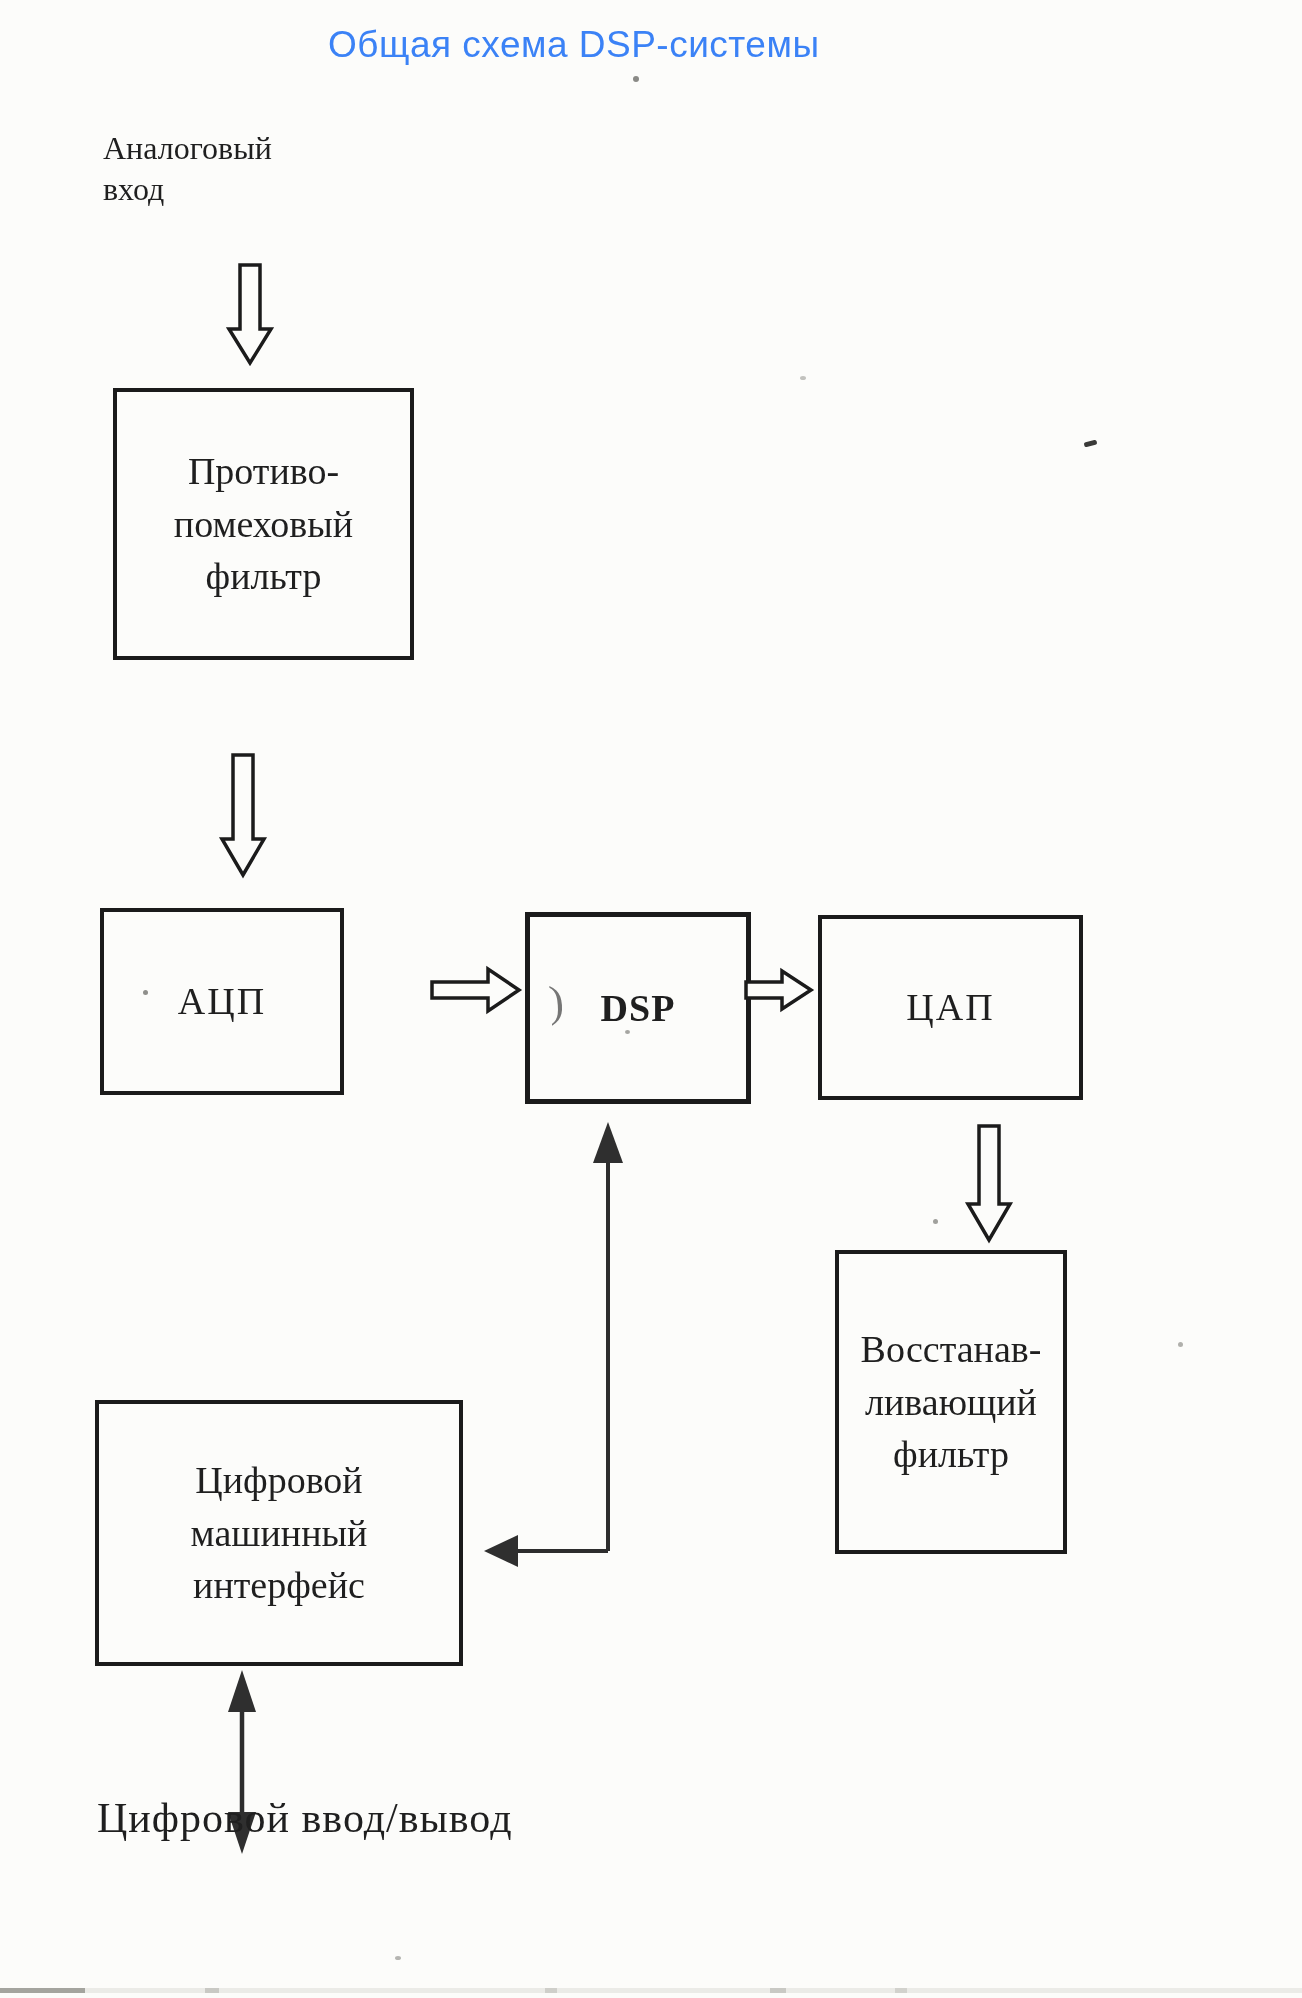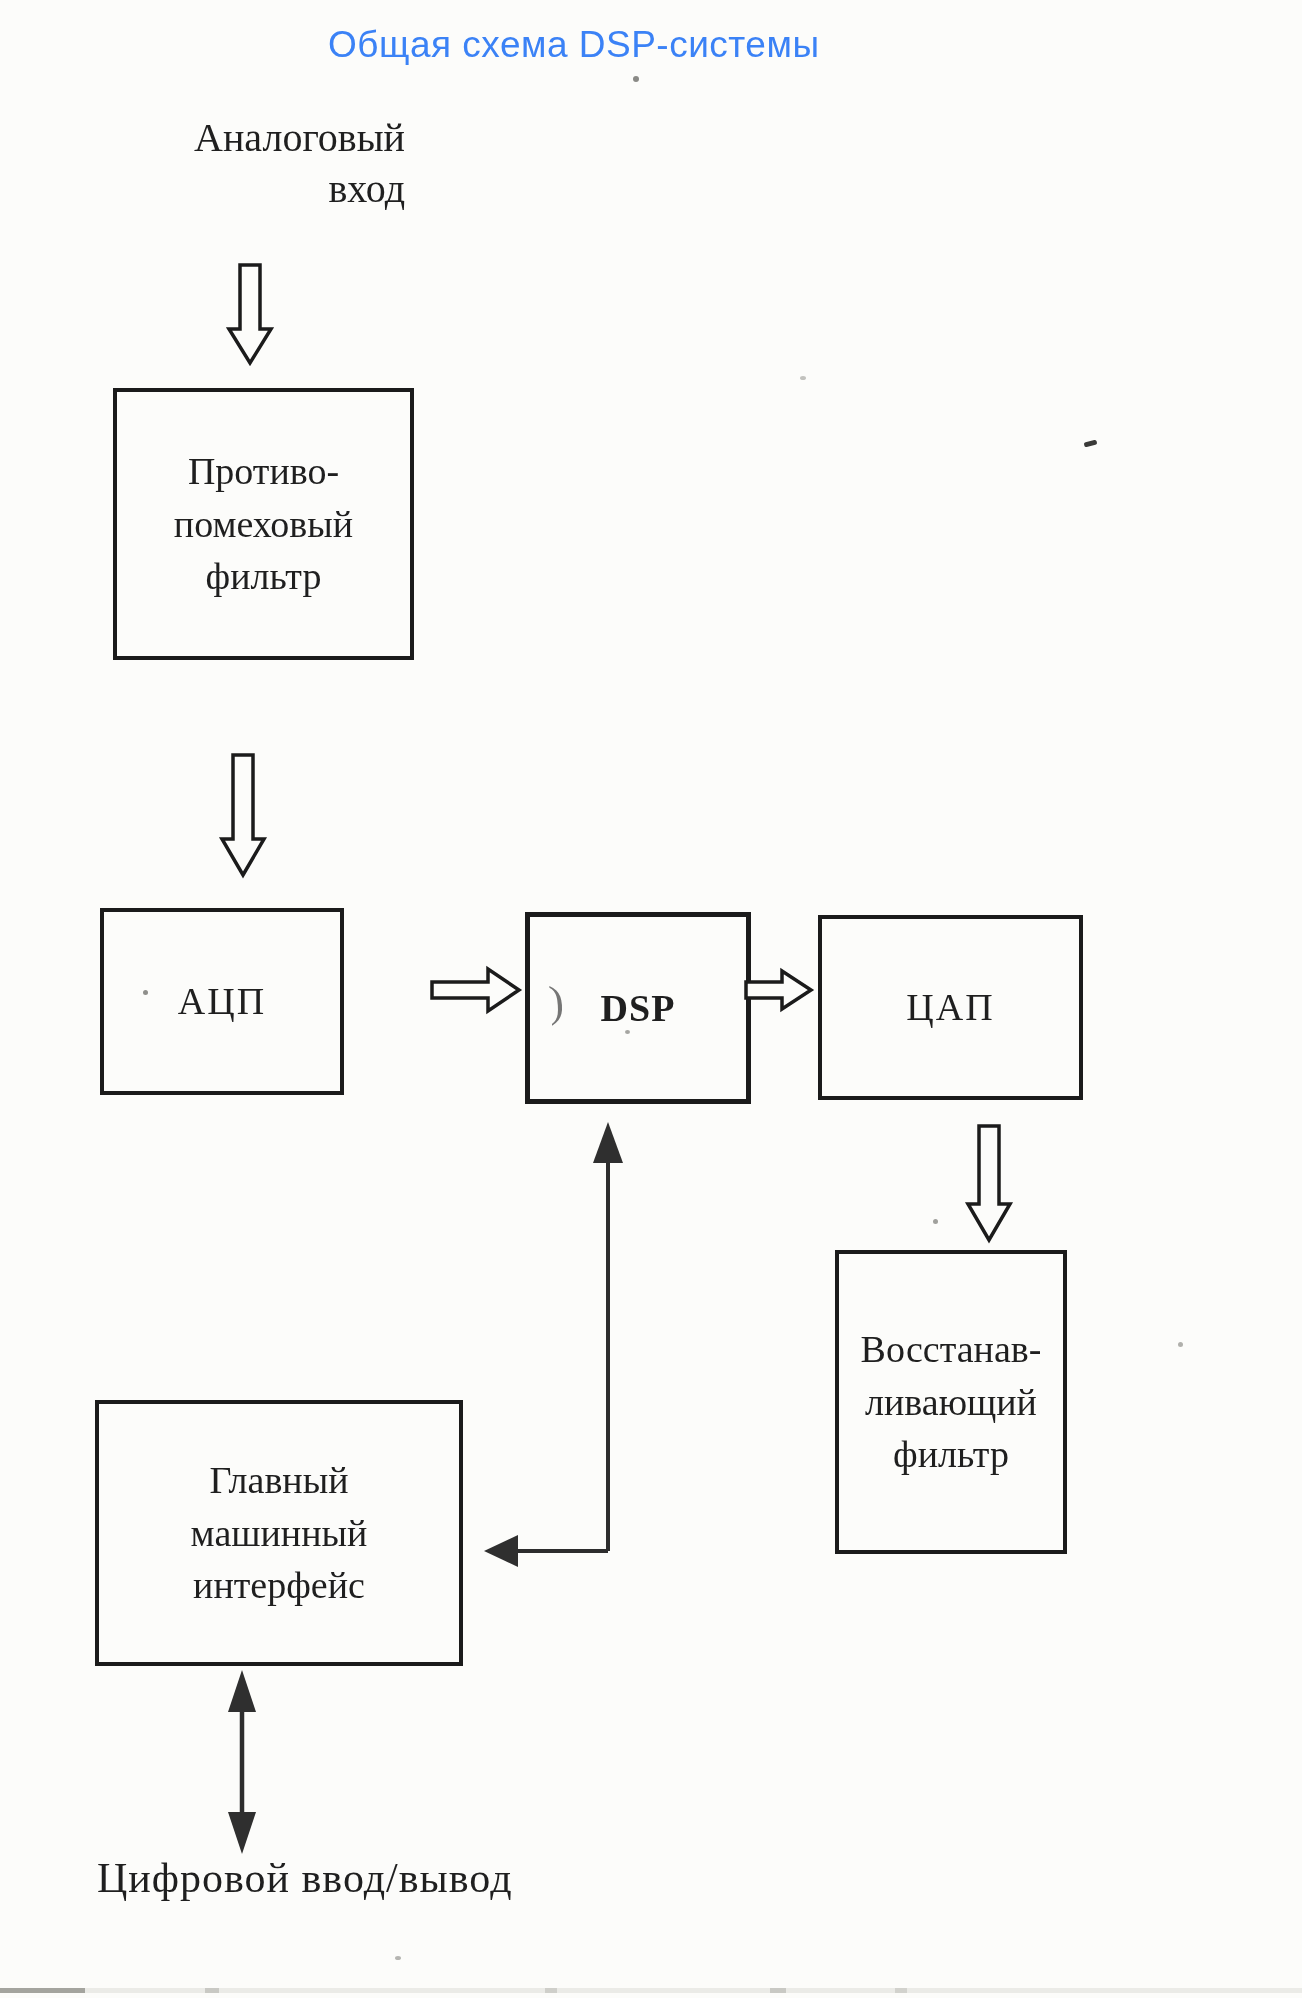--- a/index.html
+++ b/index.html
@@ -17,24 +17,25 @@
 
   .title {
     font-family: "Liberation Sans", "DejaVu Sans", sans-serif;
     font-size: 37px;
     color: #3b82f6;
     white-space: nowrap;
     letter-spacing: 0.5px;
   }
 
   .free-label {
-    font-size: 40px;
+    font-size: 32px;
     line-height: 1.28;
-    text-align: right;
+    text-align: left;
     white-space: nowrap;
+    margin-top: 16px;
   }
 
   .box {
     border: 4px solid #1b1b1b;
     box-sizing: border-box;
     display: flex;
     flex-direction: column;
     align-items: center;
     justify-content: center;
     text-align: center;
@@ -115,39 +116,39 @@
     <polygon class="outline-arrow" points="13,2 33,2 33,80 44,80 23,116 2,80 13,80"></polygon>
   </svg>
 
   <div class="abs box" style="left:835px; top:1250px; width:232px; height:304px;">
     <div class="line">Восстанав-</div>
     <div class="line">ливающий</div>
     <div class="line">фильтр</div>
   </div>
 
   <div class="abs box" style="left:95px; top:1400px; width:368px; height:266px;">
-    <div class="line">Главный</div>
+    <div class="line">Цифровой</div>
     <div class="line">машинный</div>
     <div class="line">интерфейс</div>
   </div>
 
   <svg class="abs conn" style="left:478px; top:1116px;" width="150" height="450" viewBox="0 0 150 450">
     <line class="solid-line" x1="130" y1="44" x2="130" y2="435" stroke-width="4"></line>
     <line class="solid-line" x1="130" y1="435" x2="40" y2="435" stroke-width="4"></line>
     <polygon class="solid-head" points="130,6 145,47 115,47"></polygon>
     <polygon class="solid-head" points="6,435 40,419 40,451"></polygon>
   </svg>
 
   <svg class="abs conn" style="left:220px; top:1666px;" width="44" height="192" viewBox="0 0 44 192">
     <line class="solid-line" x1="22" y1="40" x2="22" y2="152" stroke-width="4.5"></line>
     <polygon class="solid-head" points="22,4 36,46 8,46"></polygon>
     <polygon class="solid-head" points="22,188 36,146 8,146"></polygon>
   </svg>
 
-  <div class="abs bottom-caption" style="left:97px; top:1854px;">Цифровой ввод/вывод</div>
+  <div class="abs bottom-caption" style="left:97px; top:1794px;">Цифровой ввод/вывод</div>
 
   <div class="speck" style="left:633px; top:76px; width:6px; height:6px; background:#8a8a86;"></div>
   <div class="dash-speck" style="left:1084px; top:441px; width:13px; height:5px; background:#3a3a38; transform:rotate(-14deg);"></div>
   <div class="speck" style="left:800px; top:376px; width:6px; height:4px; background:#c2c2be;"></div>
   <div class="speck" style="left:143px; top:990px; width:5px; height:5px; background:#8f8f8b;"></div>
   <div class="speck" style="left:625px; top:1030px; width:5px; height:4px; background:#a5a5a1;"></div>
   <div class="speck" style="left:933px; top:1219px; width:5px; height:5px; background:#a0a09c;"></div>
   <div class="speck" style="left:1178px; top:1342px; width:5px; height:5px; background:#b0b0ac;"></div>
   <div class="speck" style="left:395px; top:1956px; width:6px; height:4px; background:#b5b5b1;"></div>
 

